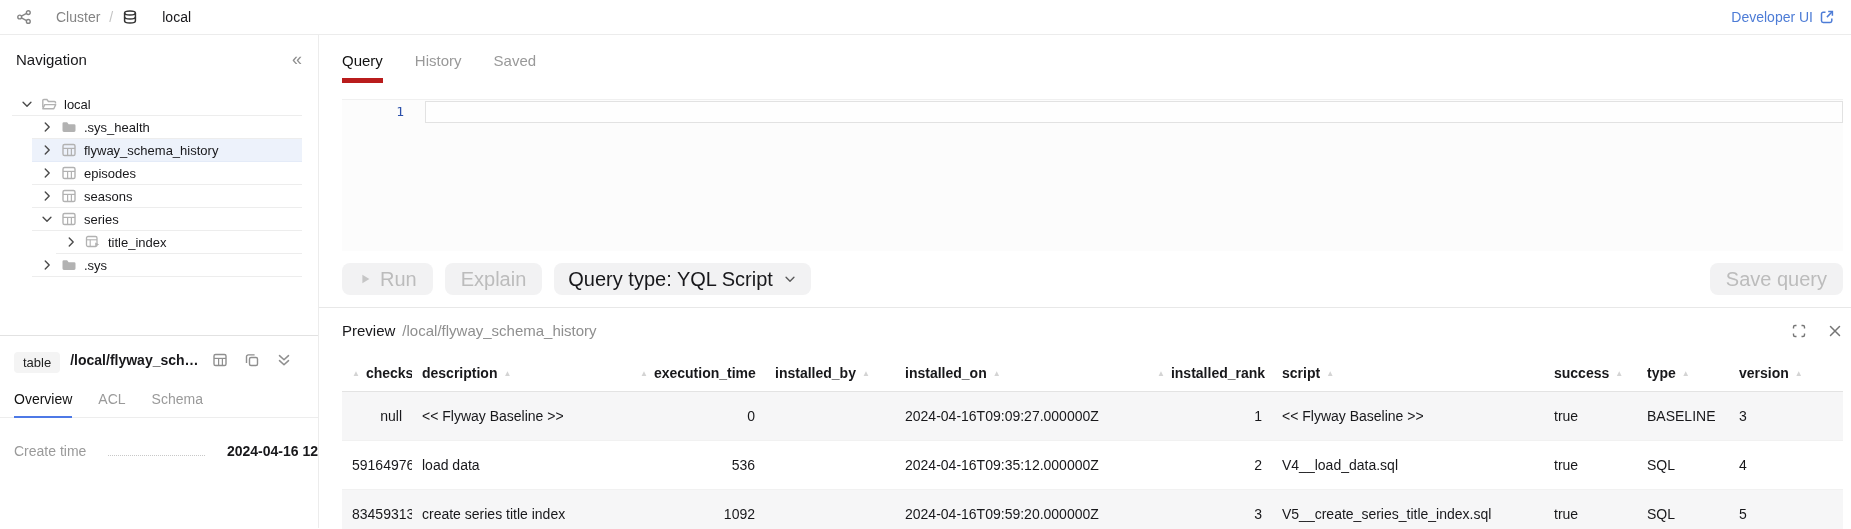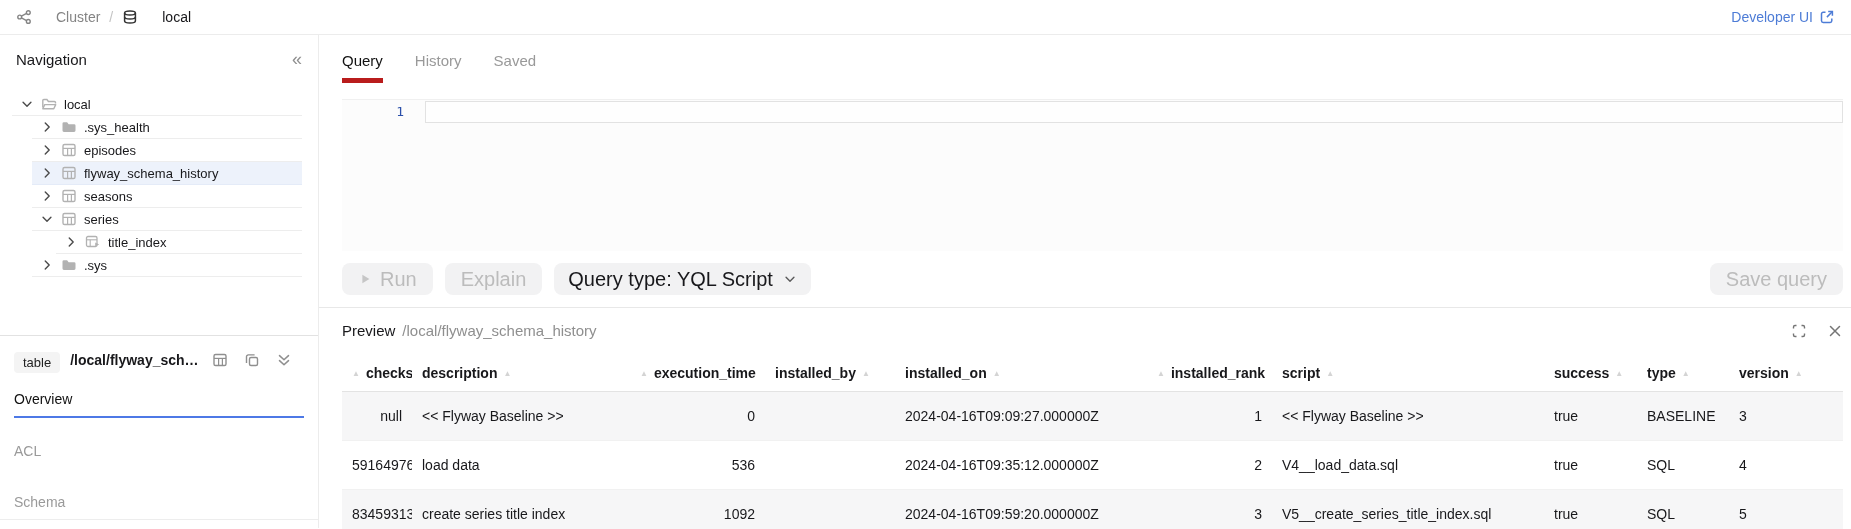--- a/index.html
+++ b/index.html
@@ -37,21 +37,21 @@
   .obj-ic { color: #b2b2b2; display: flex; flex: none; }
   .tree-label { color: #18181b; white-space: nowrap; }
 
   
   .info { position: absolute; left: 0; right: 0; top: 300px; bottom: 0; border-top: 1px solid #e2e2e2; background: #fff; overflow: hidden; }
   .info-head { display: flex; align-items: flex-start; gap: 10px; padding: 16px 14px 0; }
   .badge { background: #f4f4f4; border-radius: 4px; padding: 3px 9px; font-size: 13px; color: #222; }
   .info-path { font-size: 14px; font-weight: 600; white-space: nowrap; }
   .info-icons { display: flex; gap: 16px; color: #8f8f8f; margin-left: 3px; align-items: center; }
   .info-icons > span { cursor: pointer; display: flex; }
-  .info-tabs { display: flex; gap: 26px; padding: 0 14px; margin-top: 18px; border-bottom: 1px solid #ededed; font-size: 14px; flex-direction: column; }
+  .info-tabs { display: flex; gap: 26px; padding: 0 14px; margin-top: 18px; border-bottom: 1px solid #ededed; font-size: 14px; }
   .itab { padding-bottom: 9px; color: #9a9a9a; cursor: pointer; }
   .itab.active { color: #111; font-weight: 500; border-bottom: 2px solid #4d79e6; margin-bottom: -1px; }
   .kv { display: flex; align-items: baseline; margin: 25px 0 0 14px; font-size: 14px; white-space: nowrap; overflow: hidden; gap: 19px; }
   .kv-label { color: #9a9a9a; flex: none; }
   .kv-dots { flex: 1 1 auto; min-width: 16px; border-bottom: 1px dotted #c8c8c8; margin: 0 3px; height: 11px; }
   .kv-value { font-weight: 600; flex: none; }
 
   
   .qtabs { display: flex; gap: 32px; padding-top: 17px; font-size: 15px; }
   .qtab { color: #999; padding-bottom: 9px; cursor: pointer; }
@@ -214,45 +214,45 @@
               <use href="#sym-chev-right"></use>
             </svg>
           </span>
         <span class="obj-ic">
             <svg class="ic16" viewBox="0 0 16 16">
               <use href="#sym-folder"></use>
             </svg>
           </span>
         <span class="tree-label">.sys_health</span>
       </div>
+      <div class="tree-row d1 selected">
+        <span class="chev">
+            <svg class="ic14" viewBox="0 0 16 16">
+              <use href="#sym-chev-right"></use>
+            </svg>
+          </span>
+        <span class="obj-ic">
+            <svg class="ic16" viewBox="0 0 16 16">
+              <use href="#sym-grid"></use>
+            </svg>
+          </span>
+        <span class="tree-label">flyway_schema_history</span>
+      </div>
       <div class="tree-row d1">
         <span class="chev">
             <svg class="ic14" viewBox="0 0 16 16">
               <use href="#sym-chev-right"></use>
             </svg>
           </span>
         <span class="obj-ic">
             <svg class="ic16" viewBox="0 0 16 16">
               <use href="#sym-grid"></use>
             </svg>
           </span>
         <span class="tree-label">episodes</span>
-      </div>
-      <div class="tree-row d1 selected">
-        <span class="chev">
-            <svg class="ic14" viewBox="0 0 16 16">
-              <use href="#sym-chev-right"></use>
-            </svg>
-          </span>
-        <span class="obj-ic">
-            <svg class="ic16" viewBox="0 0 16 16">
-              <use href="#sym-grid"></use>
-            </svg>
-          </span>
-        <span class="tree-label">flyway_schema_history</span>
       </div>
       <div class="tree-row d1">
         <span class="chev">
             <svg class="ic14" viewBox="0 0 16 16">
               <use href="#sym-chev-right"></use>
             </svg>
           </span>
         <span class="obj-ic">
             <svg class="ic16" viewBox="0 0 16 16">
               <use href="#sym-grid"></use>

